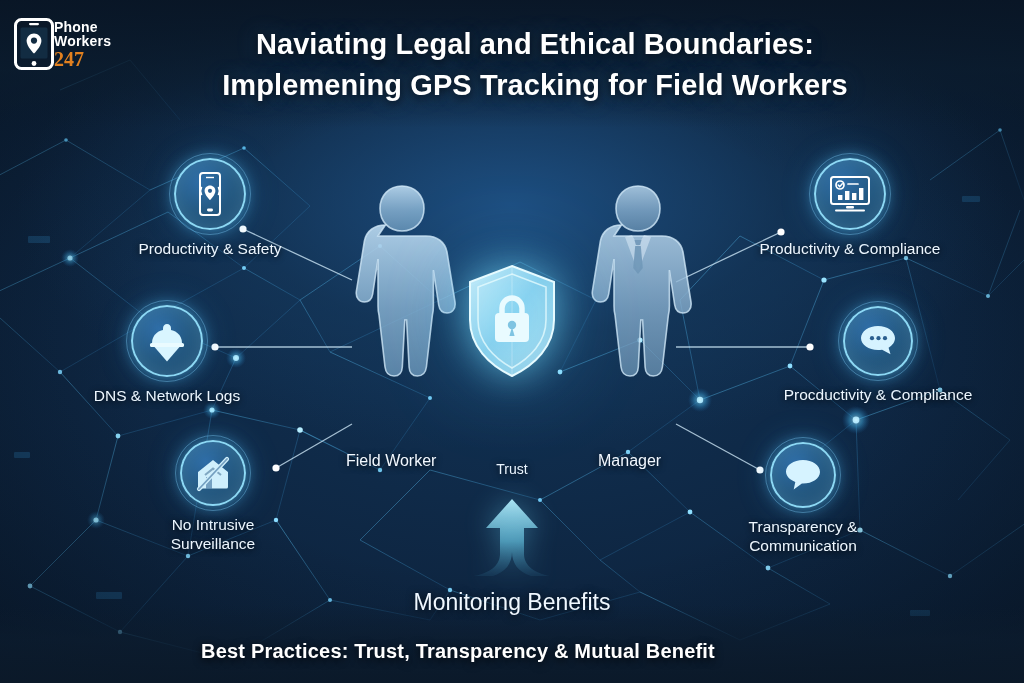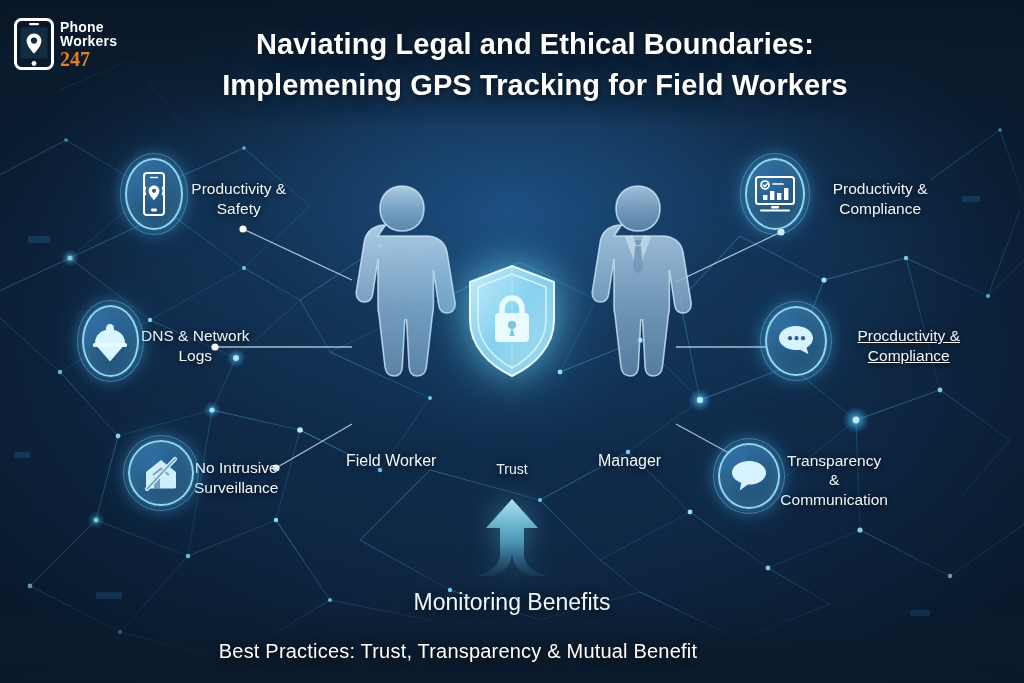--- a/index.html
+++ b/index.html
@@ -17,33 +17,33 @@
   #net{position:absolute;inset:0;width:1024px;height:683px;}
   
   .vignette{position:absolute;inset:0;pointer-events:none;
     background:radial-gradient(ellipse 75% 72% at 50% 50%, rgba(0,0,0,0) 48%, rgba(4,12,22,0.55) 100%);}
   .topband{position:absolute;left:0;top:0;width:1024px;height:128px;pointer-events:none;
     background:linear-gradient(180deg,rgba(9,22,38,0.92) 0%,rgba(11,28,46,0.72) 55%,rgba(12,32,54,0) 100%);}
   .botband{position:absolute;left:0;bottom:0;width:1024px;height:78px;pointer-events:none;
     background:linear-gradient(0deg,rgba(11,25,41,0.95) 0%,rgba(12,28,46,0.7) 55%,rgba(12,32,54,0) 100%);}
 
   
-  #logo{position:absolute;left:14px;top:18px;display:flex;align-items:center;gap:6px;z-index:8;}
+  #logo{position:absolute;left:14px;top:18px;display:flex;align-items:center;z-index:8;}
   #logo .phone{width:40px;height:52px;flex:0 0 auto;}
   #logo .words{line-height:1.0;}
   .w1,.w2{font-size:14px;font-weight:700;color:#fff;letter-spacing:.2px;display:block;}
   .w3{font-size:20px;font-weight:800;color:#e2801f;display:block;margin-top:1px;letter-spacing:0px;font-family:Liberation Serif, serif;}
 
   
   #title{position:absolute;left:0;top:24px;width:1024px;text-align:center;z-index:7;}
   #title .line{font-size:29px;font-weight:700;letter-spacing:.1px;color:#fff;
     text-shadow:0 2px 10px rgba(0,0,0,.75),0 0 22px rgba(120,190,255,.25);line-height:1.42;margin-left:46px;}
 
   
-  .node{position:absolute;z-index:6;display:flex;flex-direction:row;align-items:center;}
+  .node{position:absolute;z-index:6;display:flex;flex-direction:column;align-items:center;}
   .circ{position:relative;border-radius:50%;display:flex;align-items:center;justify-content:center;
     background:radial-gradient(circle at 38% 32%, #2f6ea8 0%, #23577f 52%, #1b4467 100%);
     border:2px solid rgba(150,228,255,.92);
     box-shadow:0 0 16px rgba(90,200,255,.55),0 0 34px rgba(60,160,230,.33),inset 0 0 18px rgba(140,220,255,.22);}
   .circ::after{content:"";position:absolute;inset:-7px;border-radius:50%;
     border:1.5px solid rgba(130,210,255,.38);}
   .cap{margin-top:9px;text-align:center;font-size:15.5px;color:#eef7ff;line-height:1.25;
     text-shadow:0 1px 6px rgba(0,0,0,.85);white-space:pre-line;font-weight:400;}
 
   
@@ -55,21 +55,21 @@
     filter:drop-shadow(0 0 18px rgba(120,225,255,.65)) drop-shadow(0 0 42px rgba(70,180,240,.4));}
   #trustlbl{position:absolute;left:0;top:461px;width:1024px;text-align:center;z-index:6;
     font-size:14px;color:#eaf5ff;text-shadow:0 1px 7px rgba(0,0,0,.8);}
   #arrow{position:absolute;left:455px;top:497px;z-index:5;
     filter:drop-shadow(0 0 14px rgba(110,215,250,.45));}
   #monlbl{position:absolute;left:0;top:589px;width:1024px;text-align:center;z-index:6;
     font-size:23px;color:#f0f8ff;text-shadow:0 1px 8px rgba(0,0,0,.8);}
 
   
   #footer{position:absolute;left:0;top:640px;width:916px;text-align:center;z-index:8;
-    font-size:20px;font-weight:400;color:#fff;letter-spacing:.2px;text-shadow:0 2px 9px rgba(0,0,0,.85);}
+    font-size:20px;font-weight:700;color:#fff;letter-spacing:.2px;text-shadow:0 2px 9px rgba(0,0,0,.85);}
 
   svg{display:block;overflow:visible;}
 </style>
 </head>
 <body>
 
 <div id="stage">
 
   <svg id="net" viewBox="0 0 1024 683">
     <defs>
@@ -266,21 +266,21 @@
         <line x1="21" y1="11" x2="31" y2="11" stroke="#ffffff" stroke-width="1.7" stroke-linecap="round"></line>
         <rect x="11" y="22" width="4.4" height="5" fill="#ffffff"></rect>
         <rect x="18" y="18" width="4.4" height="9" fill="#ffffff"></rect>
         <rect x="25" y="20" width="4.4" height="7" fill="#ffffff"></rect>
         <rect x="32" y="15" width="4.4" height="12" fill="#ffffff"></rect>
       </svg>
     </div>
     <div class="cap">Productivity &amp; Compliance</div>
   </div>
 
-  <div class="node" style="left:765px;top:306px;width:226px;text-decoration:underline;">
+  <div class="node" style="left:765px;top:306px;width:226px;">
     <div class="circ" style="width:70px;height:70px;">
       <svg width="44" height="40" viewBox="0 0 44 40">
         <path d="M22 5c-9.4 0-17 5.4-17 12.1 0 6.6 7.6 12 17 12 1.4 0 2.8-.12 4.1-.35l8.4 4.6-1.9-6.7c3.9-2.2 6.4-5.6 6.4-9.55C39 10.4 31.4 5 22 5z" fill="#d6f3ff"></path>
         <circle cx="16" cy="17.2" r="2.1" fill="#2a5f90"></circle>
         <circle cx="22.5" cy="17.2" r="2.1" fill="#2a5f90"></circle>
         <circle cx="29" cy="17.2" r="2.1" fill="#2a5f90"></circle>
       </svg>
     </div>
     <div class="cap">Procductivity &amp; Compliance</div>
   </div>

